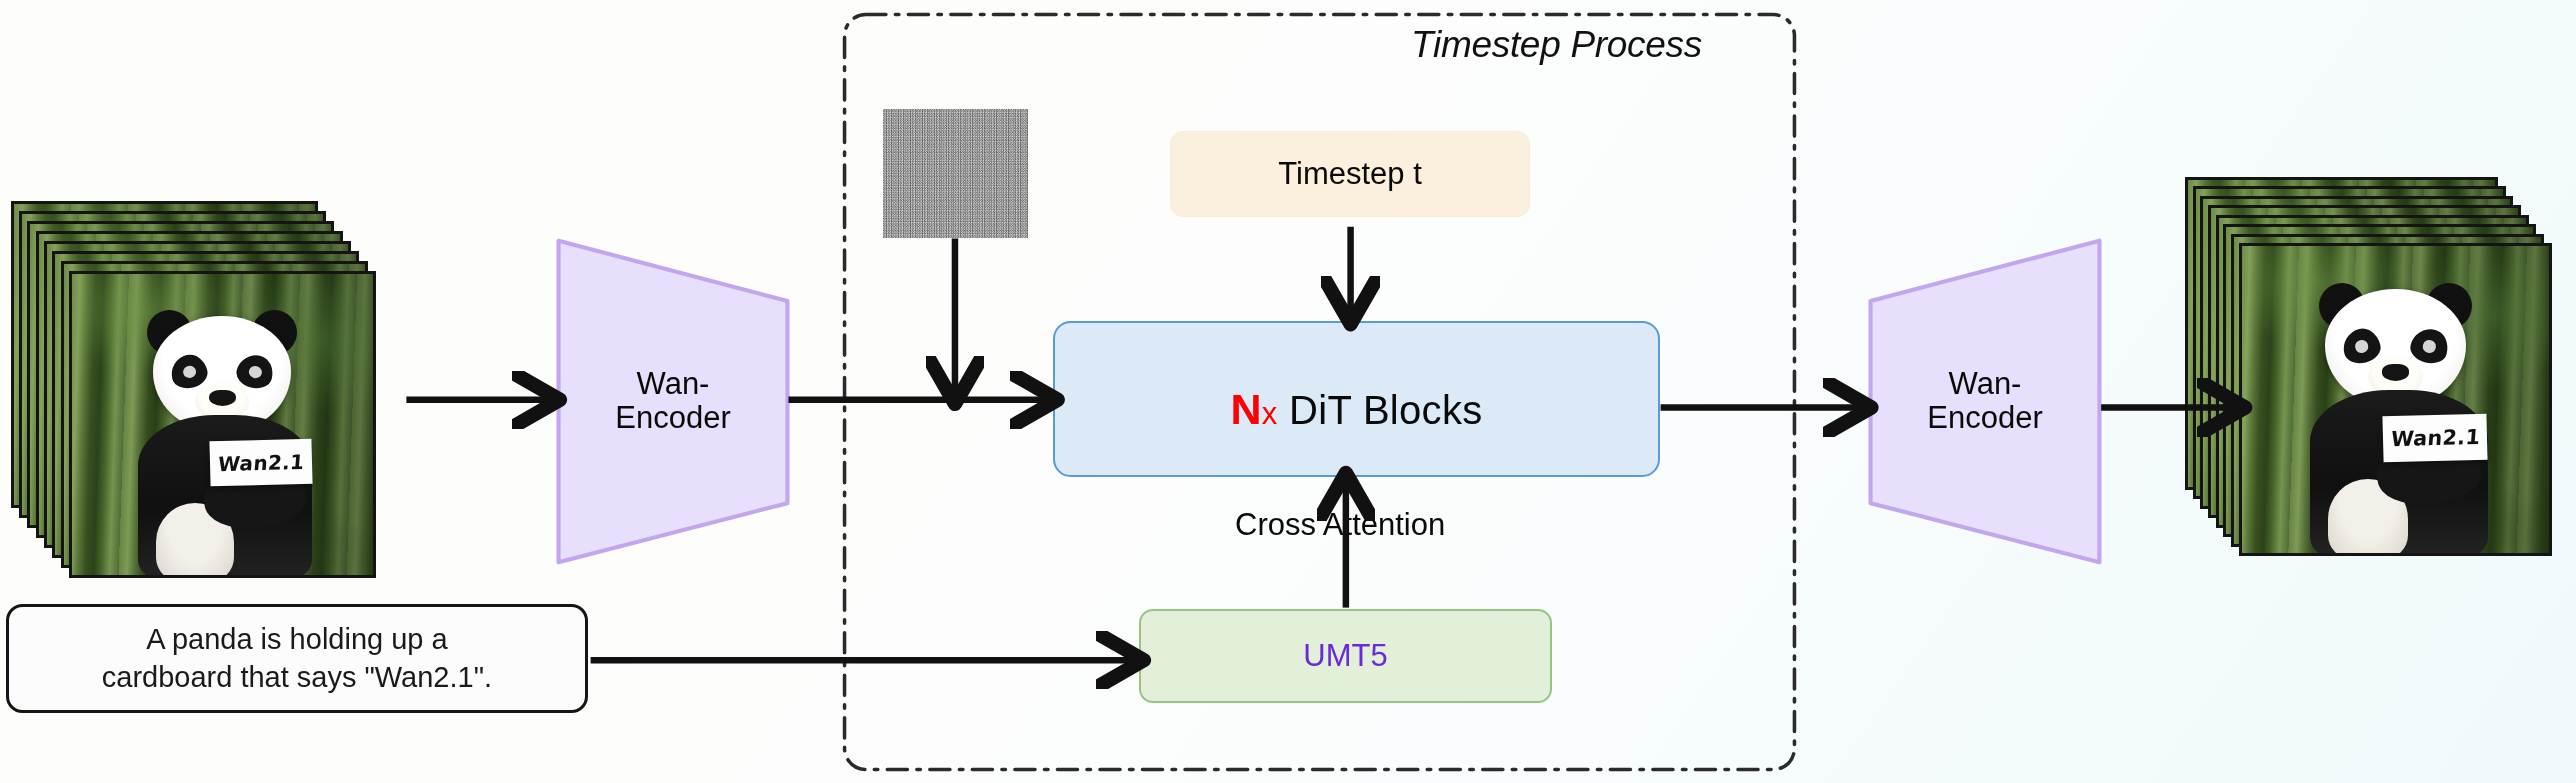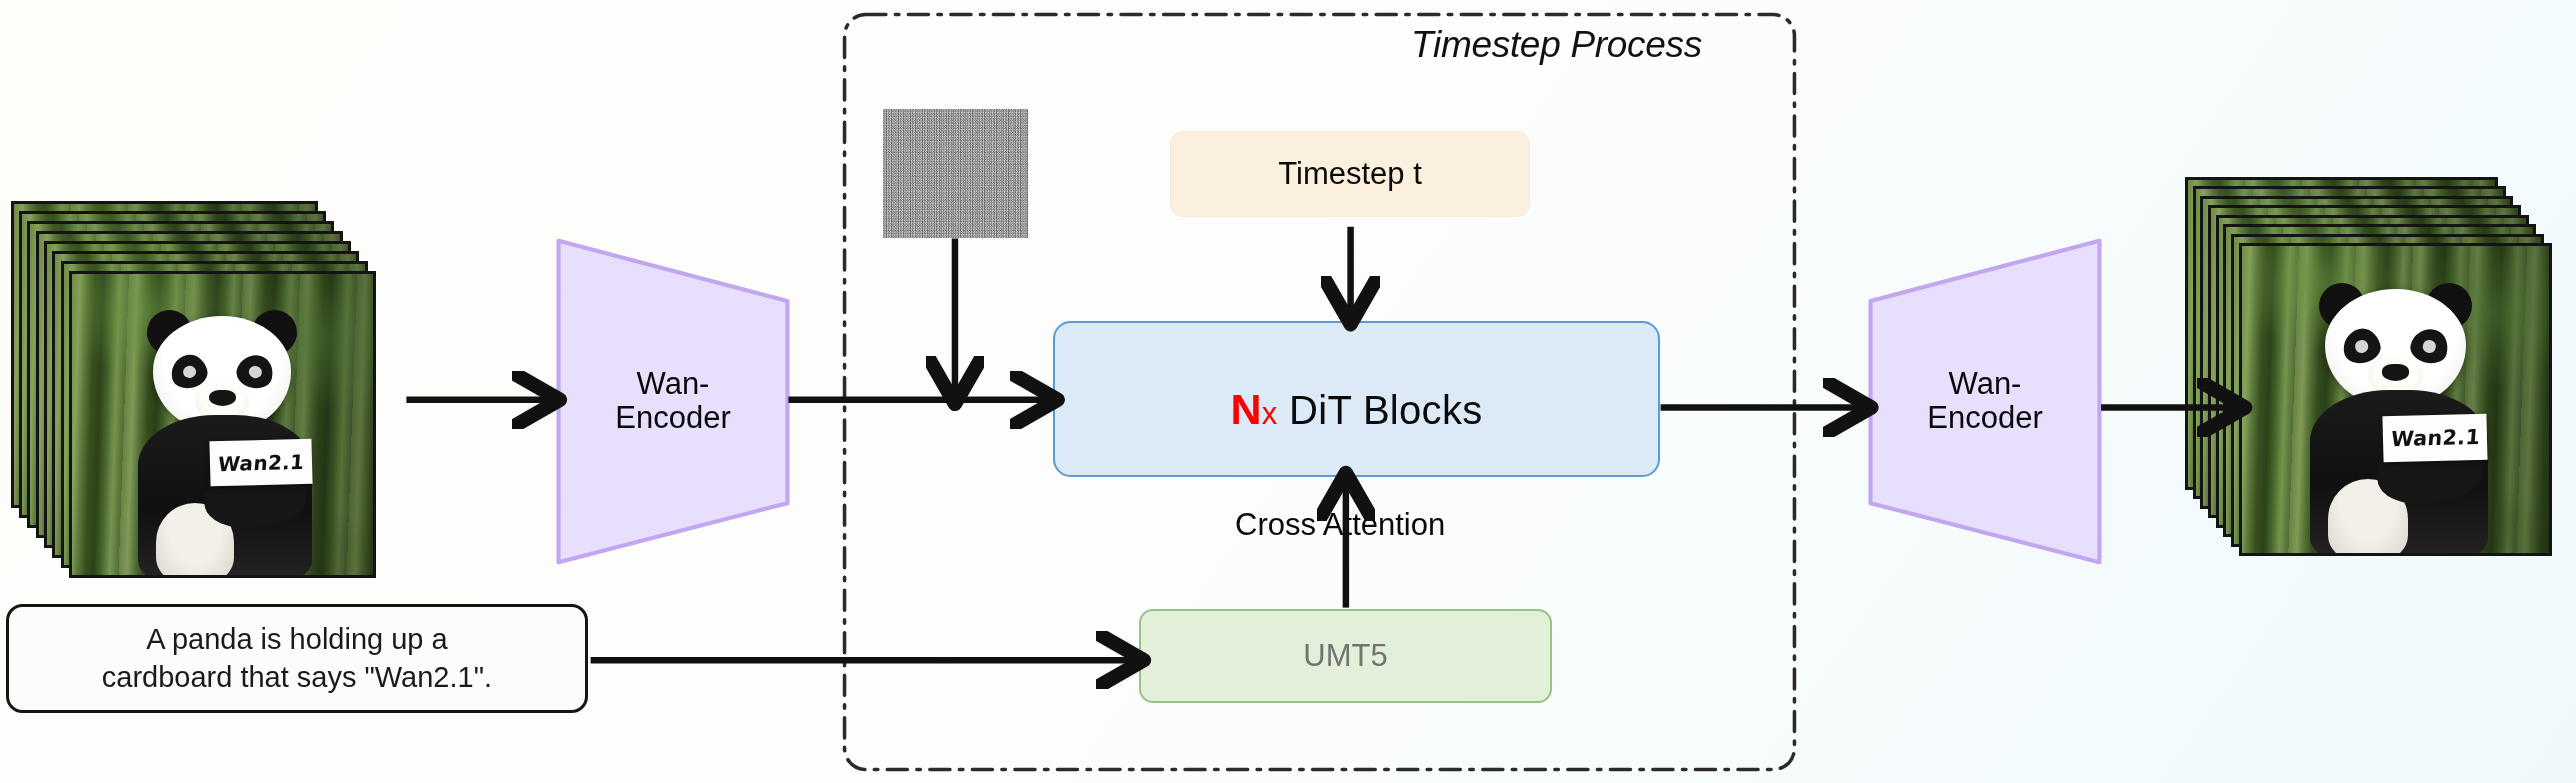--- a/index.html
+++ b/index.html
@@ -225,21 +225,21 @@
     font-size: 31px;
     font-weight: 400;
   }
   .rbox.umt5 {
     left: 1139px; top: 609px;
     width: 413px; height: 94px;
     background: #e2f0da;
     border: 2.4px solid #97c485;
     border-radius: 14px;
     font-size: 31px;
-    color: #737373;
+    color: #6d28d9;
   }
   .rbox.prompt {
     left: 5.9px; top: 604px;
     width: 582px; height: 109px;
     background: #fcfcfc;
     border: 3.5px solid #151515;
     border-radius: 16.5px;
     font-size: 29px;
     color: #1a1a1a;
     line-height: 1.3;

